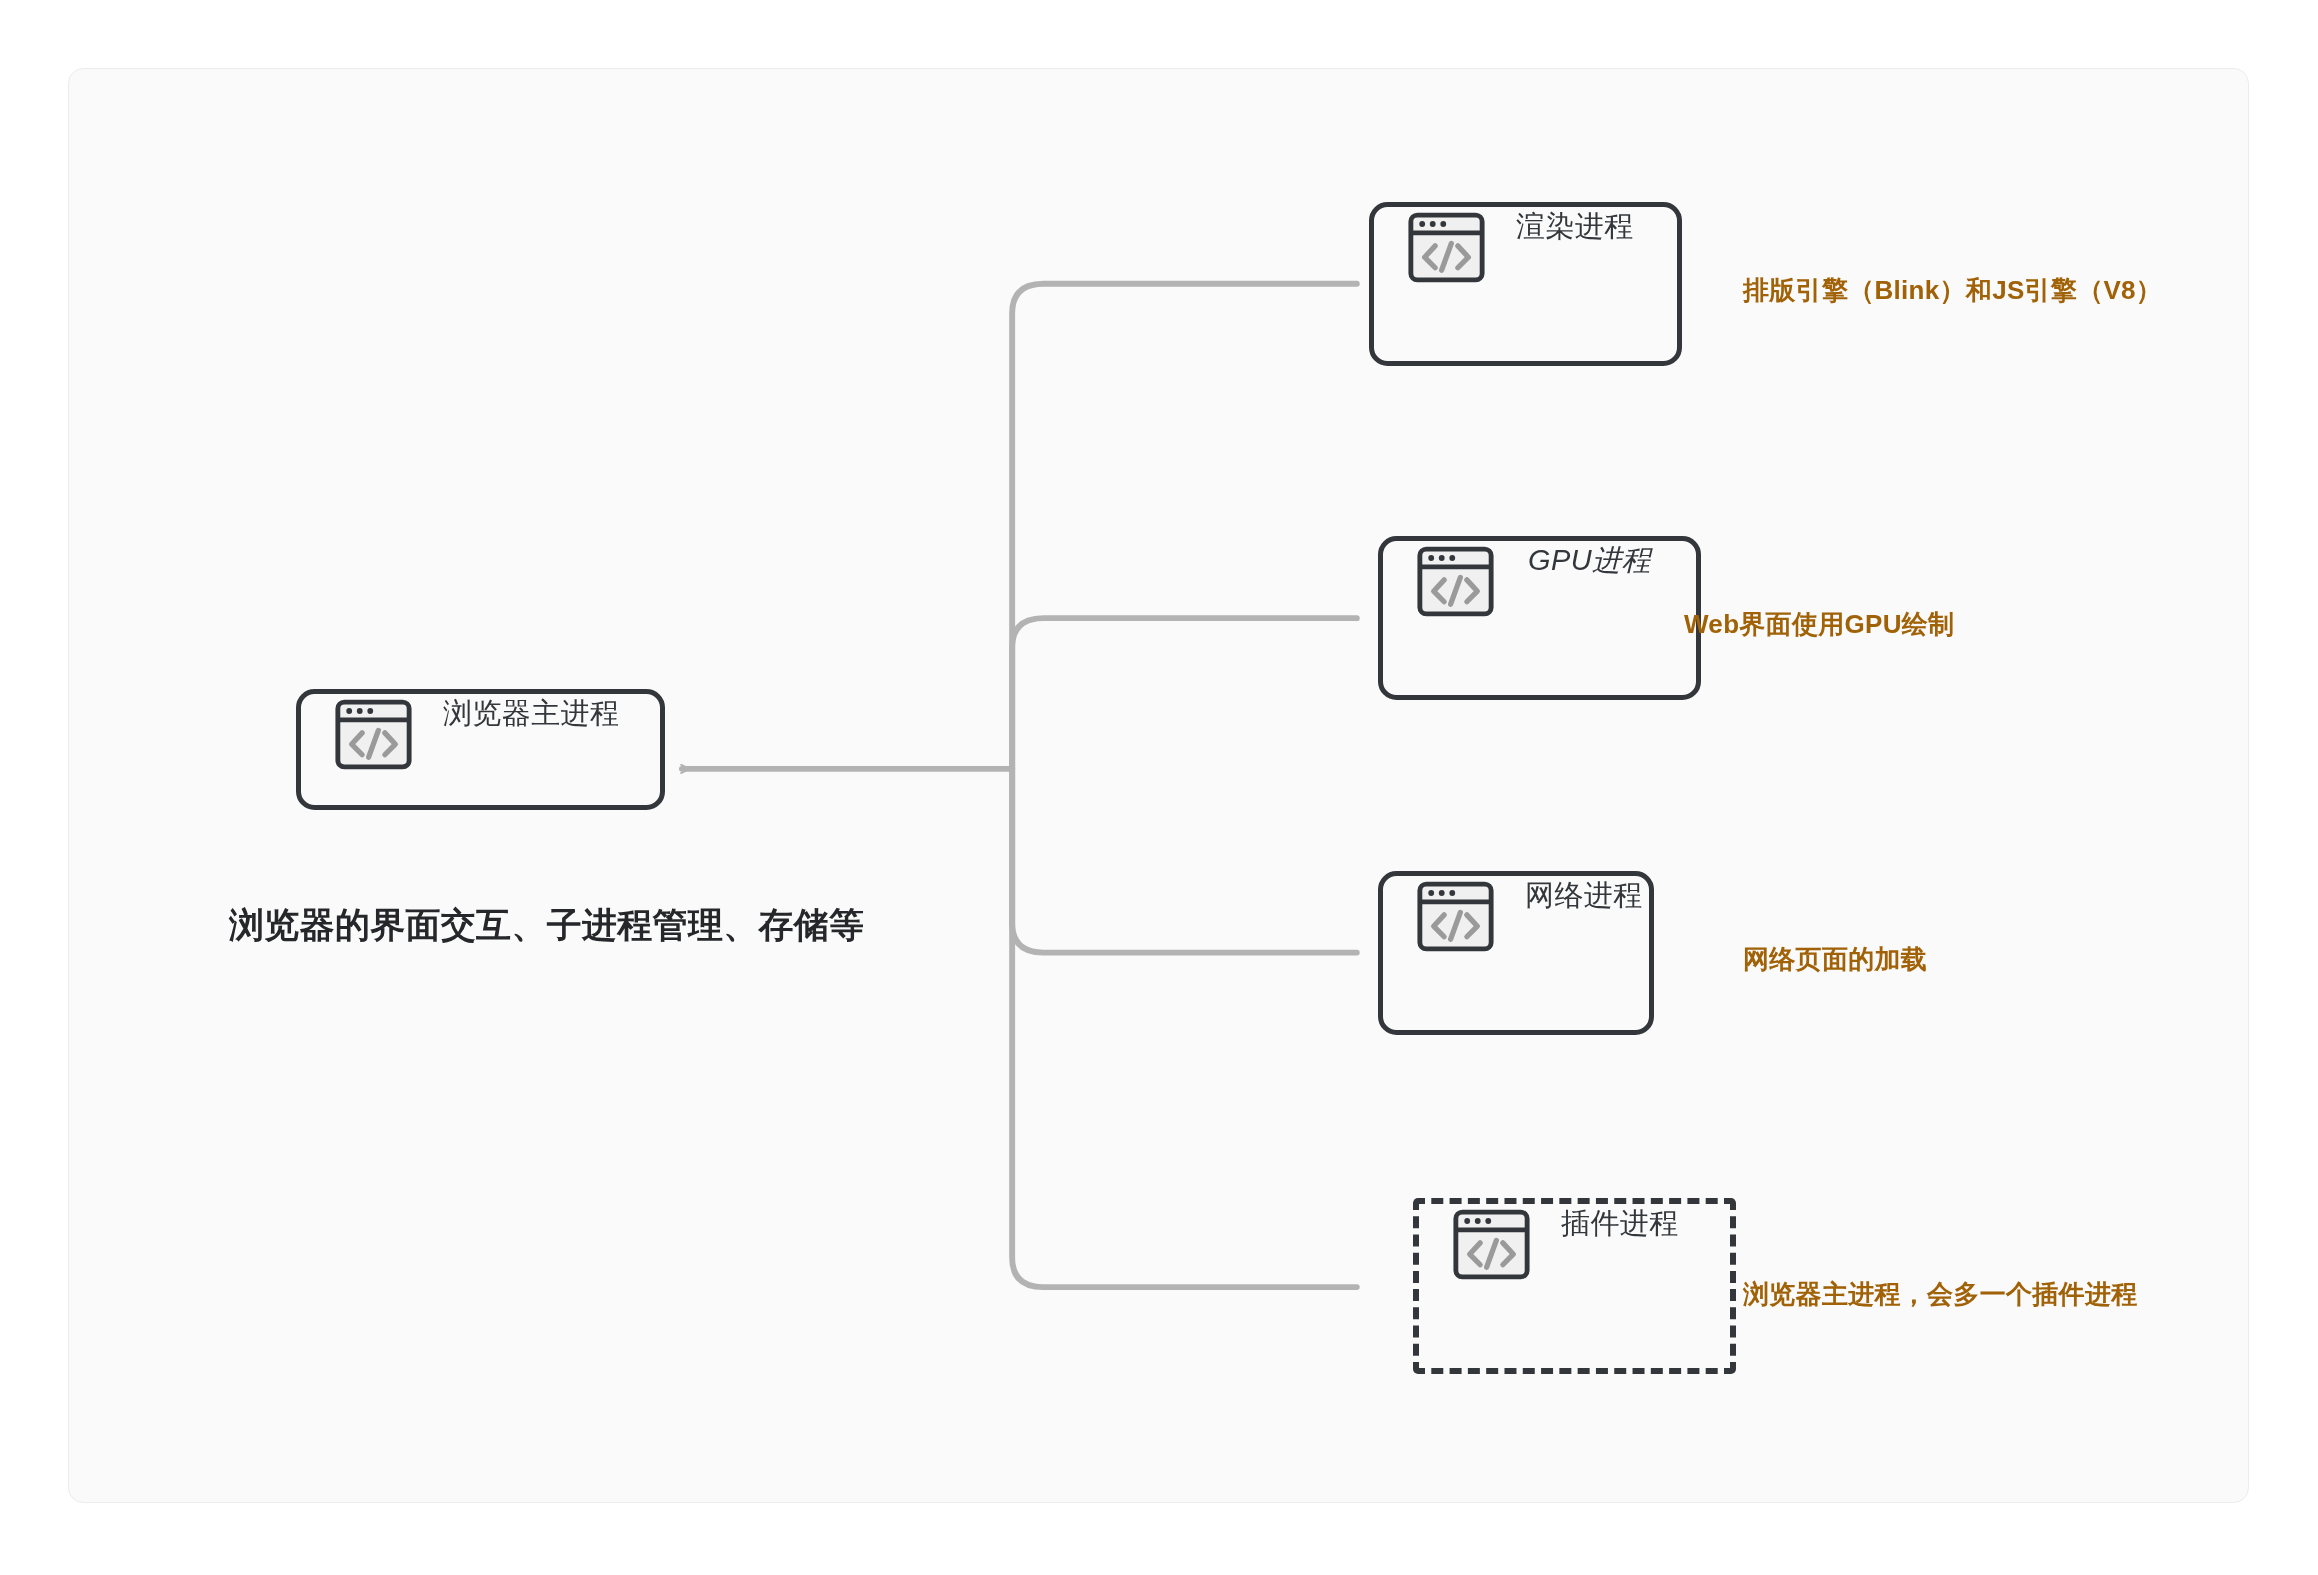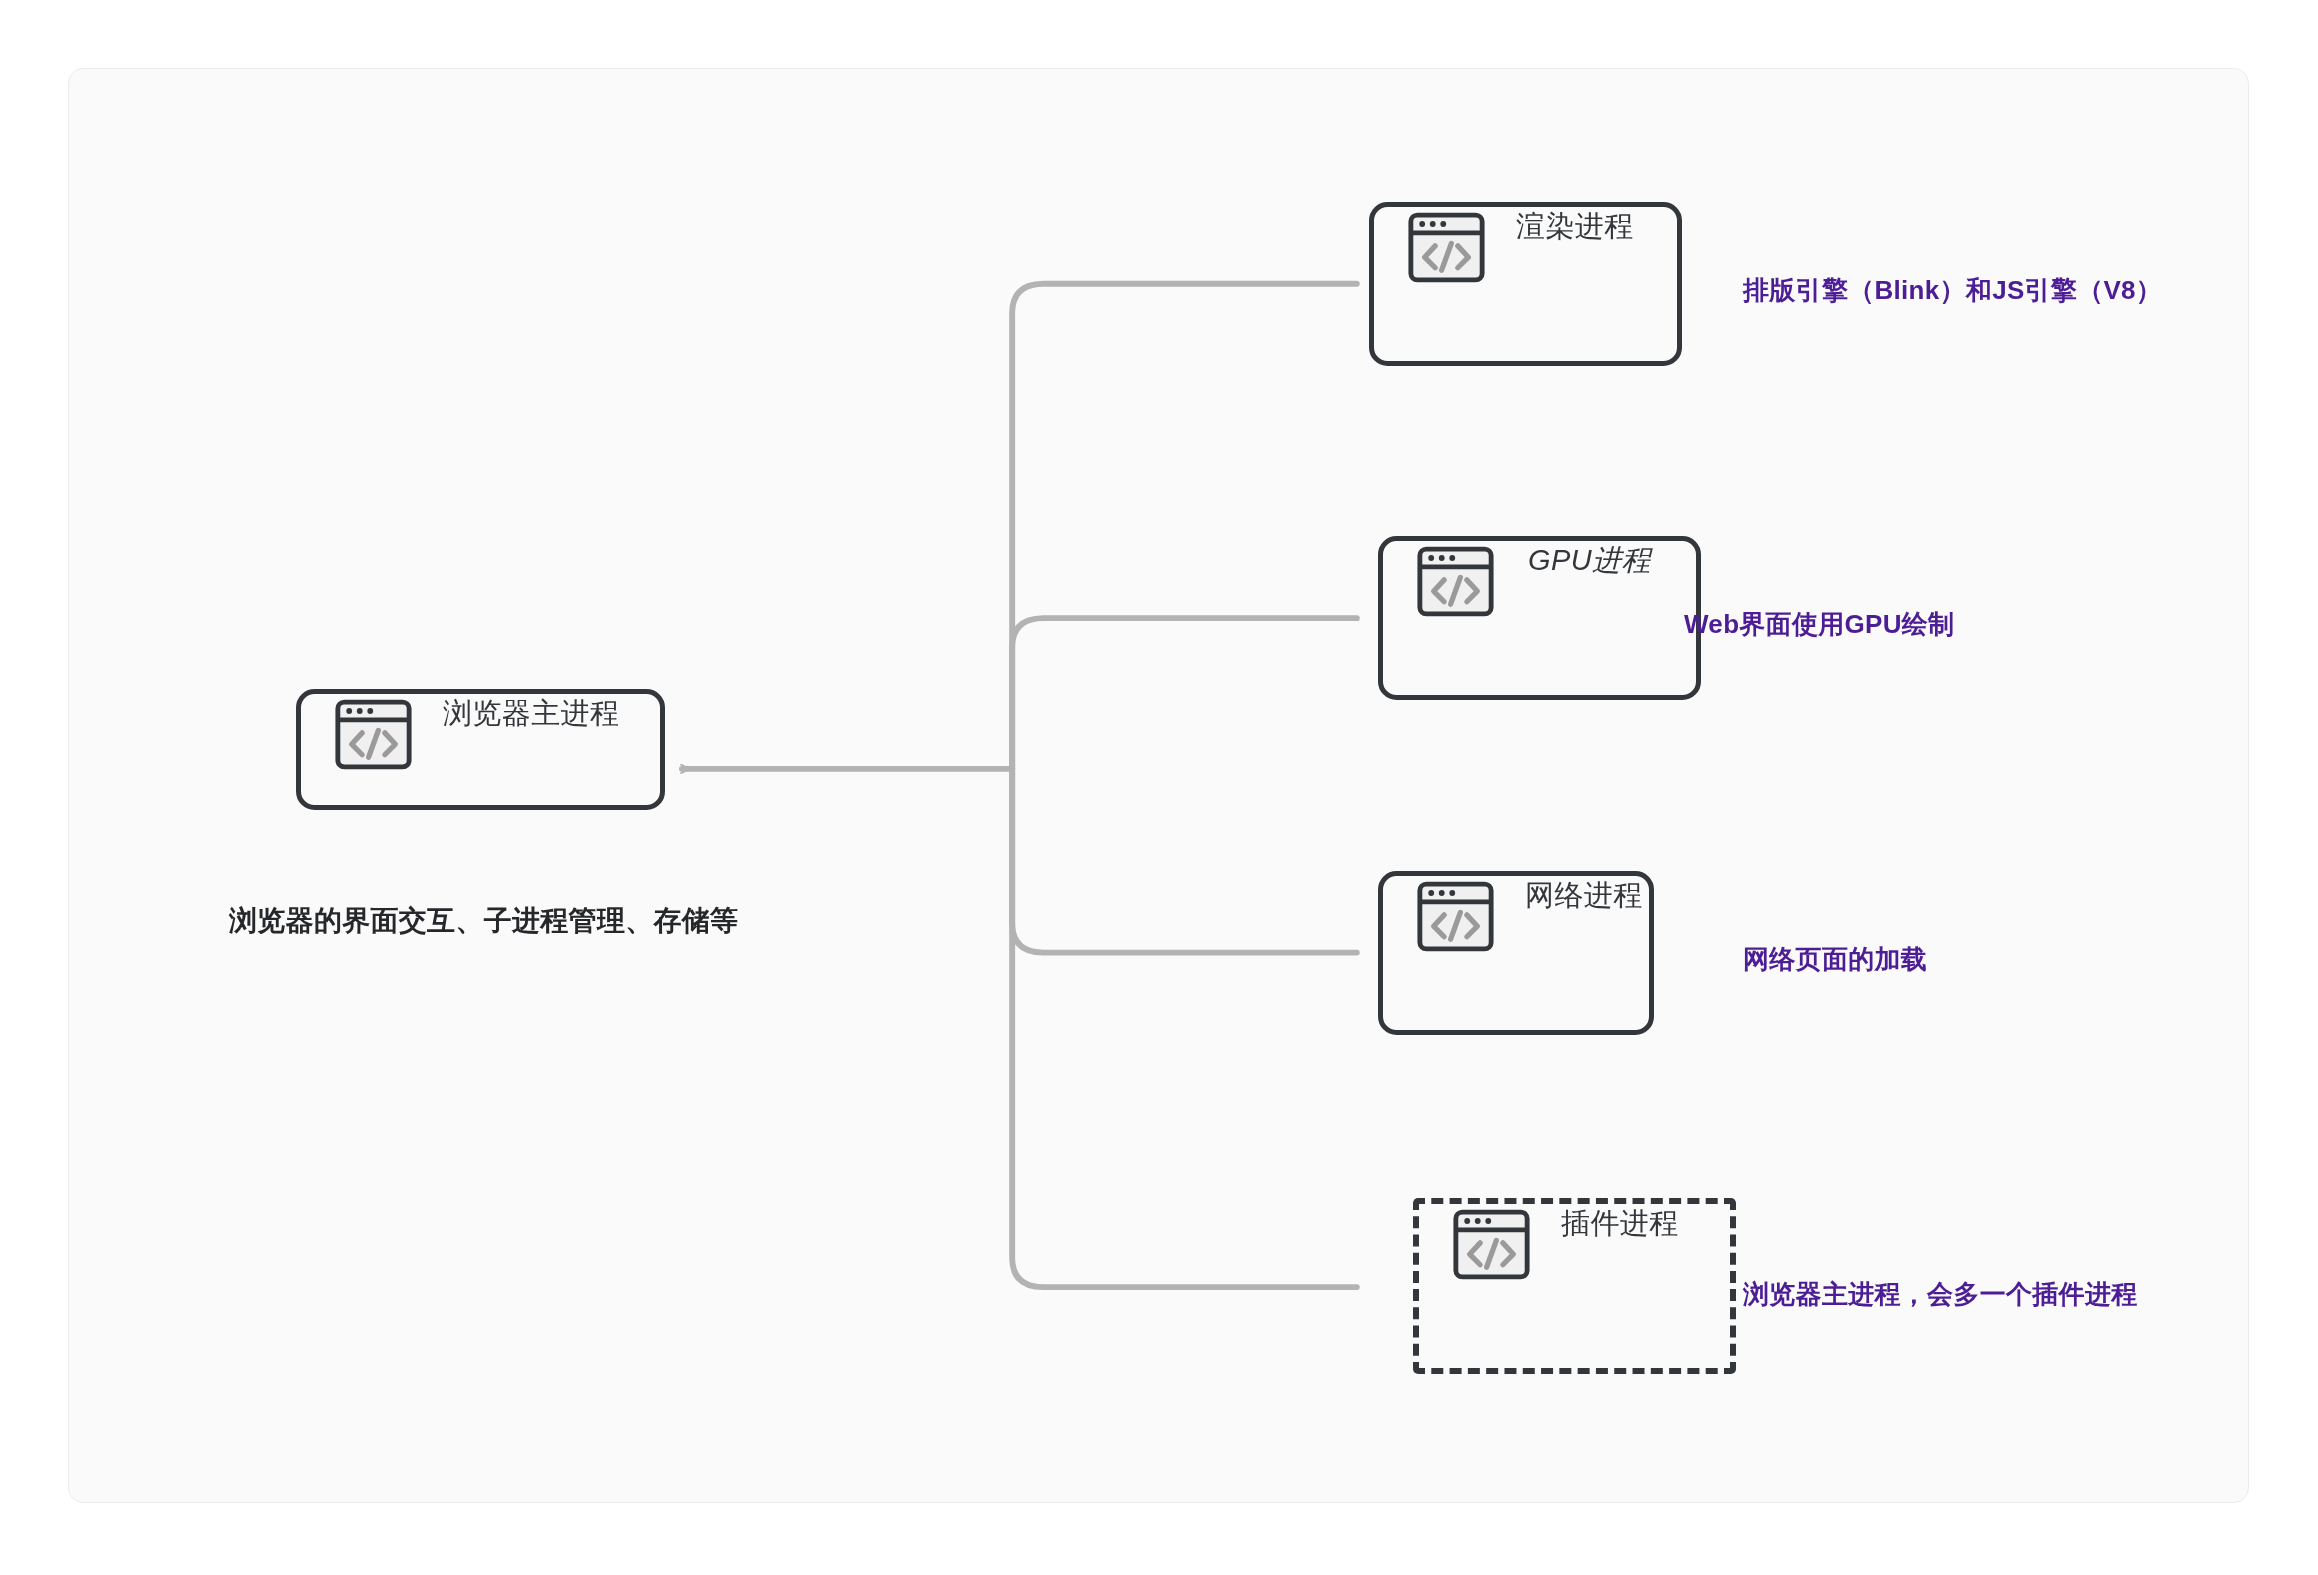--- a/index.html
+++ b/index.html
@@ -65,32 +65,32 @@
     letter-spacing: 0.4px;
     white-space: nowrap;
   }
   .node-label.italic {
     font-style: italic;
     margin-left: 32px;
   }
 
   .caption {
     position: absolute;
-    font-size: 28px;
+    font-size: 35px;
     font-weight: bold;
     color: #26272a;
     white-space: nowrap;
     letter-spacing: 0.3px;
   }
 
   .desc {
     position: absolute;
     font-size: 26px;
     font-weight: bold;
-    color: #4c1d95;
+    color: #a16207;
     white-space: nowrap;
     letter-spacing: 0.3px;
   }
 </style>
 </head>
 <body>
 
 <div id="canvas"></div>
 
 <svg id="edges" viewBox="0 0 2738 1860" xmlns="http://www.w3.org/2000/svg">

